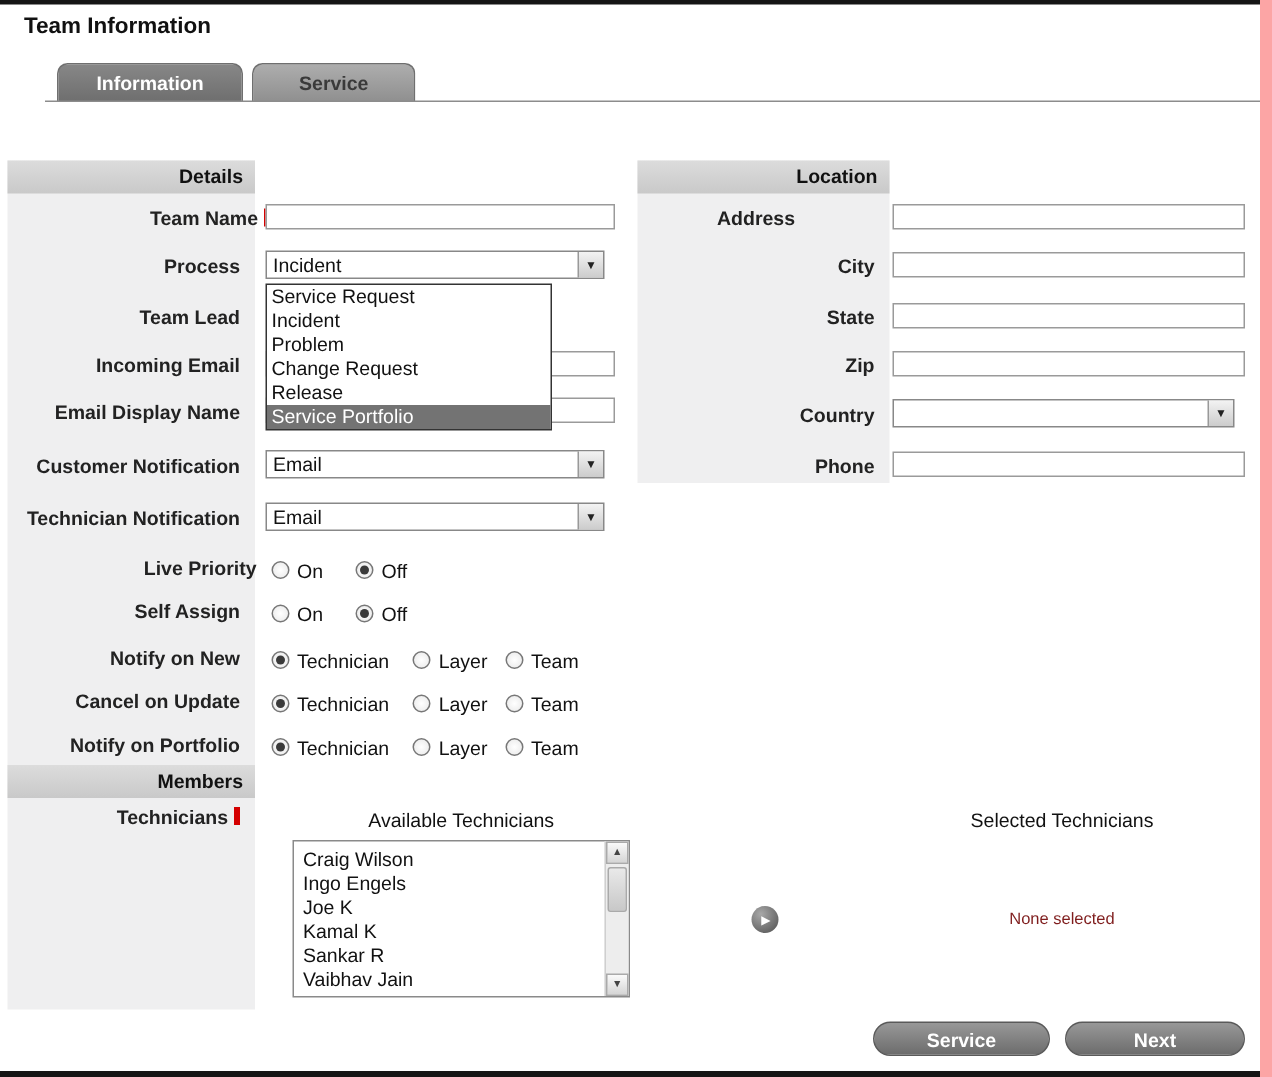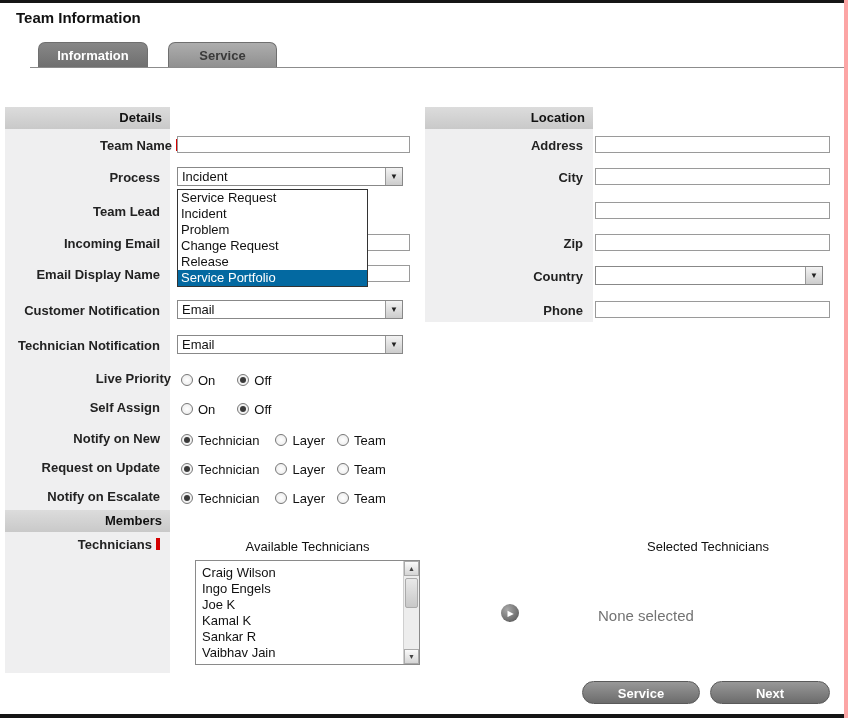--- a/index.html
+++ b/index.html
@@ -1,28 +1,28 @@
 <!DOCTYPE html>
 <html><head>
 <meta charset="utf-8">
 <style>
   * { box-sizing: border-box; margin: 0; padding: 0; }
   body { background: #fff; font-family: "Liberation Sans", sans-serif; }
   #screen {
     position: relative; width: 848px; height: 718px; background: #fff;
-    overflow: hidden; border-right: 4px solid #fca5a5;
+    overflow: hidden; border-right: 8px solid #fca5a5;
   }
   .topbar { position: absolute; top: 0; left: 0; right: 0; height: 3px; background: #151515; }
   .bottombar { position: absolute; bottom: 0; left: 0; right: 0; height: 4px; background: #151515; }
   .page-title { position: absolute; left: 16px; top: 9px; font-size: 15px; font-weight: bold; color: #111; }
 
   .tab { position: absolute; top: 42px; height: 26px; line-height: 26px; text-align: center;
          font-weight: bold; font-size: 13px; border: 1px solid #6f6f6f; border-bottom: none;
          border-radius: 7px 7px 0 0; cursor: pointer; }
-  .tab.active { left: 38px; width: 110px; background: linear-gradient(#878787, #6e6e6e); color: #fff; }
+  .tab.active { left: 38px; width: 124px; background: linear-gradient(#878787, #6e6e6e); color: #fff; }
   .tab.inactive { left: 168px; width: 109px; background: linear-gradient(#adadad, #8f8f8f); color: #3a3a3a; }
   .tabline { position: absolute; top: 67px; left: 30px; right: 0; height: 1px; background: #8c8c8c; }
 
   .colbg { position: absolute; background: #efeff0; }
   .sechdr { position: absolute; height: 22px; line-height: 22px; background: linear-gradient(#dcdcdc, #c9c9c9);
             font-size: 13px; font-weight: bold; color: #111; text-align: right; padding-right: 8px; }
 
   .flabel { position: absolute; font-size: 13px; font-weight: bold; color: #222; text-align: right; line-height: 16px; }
   .flabel.left { left: 5px; width: 160px; padding-right: 5px; }
   .flabel.right { left: 425px; width: 163px; padding-right: 5px; }
@@ -36,21 +36,21 @@
                  white-space: nowrap; overflow: hidden; }
   .selarrow { position: absolute; right: 0; top: 0; bottom: 0; width: 17px;
               background: linear-gradient(#f3f3f3, #cccccc); border-left: 1px solid #999;
               display: flex; align-items: center; justify-content: center; }
   .selarrow::after { content: "▼"; font-size: 8px; color: #222; }
 
   .ddlist { position: absolute; left: 177px; top: 189px; width: 191px; background: #fff;
             border: 1px solid #333; z-index: 10; }
   .dditem { height: 16px; line-height: 16px; font-size: 13px; padding-left: 3px; color: #111;
             white-space: nowrap; cursor: pointer; }
-  .dditem.hl { background: #0369a1; color: #fff; }
+  .dditem.hl { background: #737373; color: #fff; }
 
   .radio-row { position: absolute; left: 181px; display: flex; align-items: center; height: 16px; }
   .opt { display: inline-flex; align-items: center; }
   .radio { display: inline-block; width: 12px; height: 12px; border-radius: 50%;
            border: 1px solid #777; background: radial-gradient(#ffffff, #e8e8e8); margin-right: 5px; cursor: pointer; }
   .radio.checked { position: relative; }
   .radio.checked::after { content: ""; position: absolute; left: 2px; top: 2px; width: 6px; height: 6px;
                           border-radius: 50%; background: #3a3a3a; }
   .rlabel { font-size: 13px; color: #111; text-align: right; }
 
@@ -64,21 +64,21 @@
           border: 1px solid #aaa; display: flex; align-items: center; justify-content: center; font-size: 7px; color: #444; }
   .sbtn.up { top: 0; } .sbtn.down { bottom: 0; }
   .sthumb { position: absolute; left: 1px; top: 17px; width: 13px; height: 30px;
             background: linear-gradient(#e9e9e9, #c8c8c8); border: 1px solid #aaa; border-radius: 2px; }
 
   .transfer { position: absolute; left: 501px; top: 604px; width: 18px; height: 18px; border-radius: 50%;
               background: radial-gradient(circle at 35% 30%, #a8a8a8, #4e4e4e); display: flex;
               align-items: center; justify-content: center; cursor: pointer; }
   .transfer::after { content: "▶"; color: #fff; font-size: 8px; margin-left: 1px; }
 
-  .none-sel { position: absolute; left: 598px; top: 607px; width: 220px; font-size: 15px; color: #737373; }
+  .none-sel { position: absolute; left: 598px; top: 607px; width: 220px; text-align: center; font-size: 11px; color: #7f1d1d; }
 
   .btn { position: absolute; top: 681px; height: 23px; line-height: 23px; border-radius: 12px;
          background: linear-gradient(#989898, #6c6c6c); border: 1px solid #5a5a5a; color: #fff;
          font-weight: bold; font-size: 13px; text-align: center; cursor: pointer; }
   .btn.cancel { left: 582px; width: 118px; }
   .btn.next { left: 710px; width: 120px; }
 </style>
 </head>
 <body>
 
@@ -103,22 +103,22 @@
   </div>
   <div class="flabel left" style="top:170px;">Process</div>
   <div class="flabel left" style="top:204px;">Team Lead</div>
   <div class="flabel left" style="top:236px;">Incoming Email</div>
   <div class="flabel left" style="top:267px;">Email Display Name</div>
   <div class="flabel left" style="top:303px;">Customer Notification</div>
   <div class="flabel left" style="top:338px;">Technician Notification</div>
   <div class="flabel left" style="top:371px;margin-left:11px;">Live Priority</div>
   <div class="flabel left" style="top:400px;">Self Assign</div>
   <div class="flabel left" style="top:431px;">Notify on New</div>
-  <div class="flabel left" style="top:460px;">Request on Update</div>
-  <div class="flabel left" style="top:489px;">Notify on Escalate</div>
+  <div class="flabel left" style="top:460px;">Cancel on Update</div>
+  <div class="flabel left" style="top:489px;">Notify on Portfolio</div>
 
   <input class="tinput" style="left: 177px; top: 136px; width: 233px;" value="">
 
   <input class="tinput" style="left: 177px; top: 234px; width: 233px;" value="">
   <input class="tinput" style="left: 177px; top: 265px; width: 233px;" value="">
 
   <div class="sel" style="left:177px; top:167px; width:226px;">
     <span class="selval">Incident</span>
     <span class="selarrow"></span>
   </div>
@@ -202,22 +202,23 @@
     <span class="opt" style="margin-right:12px;">
       <span class="radio"></span>
       <span class="rlabel">Layer</span>
     </span>
     <span class="opt">
       <span class="radio"></span>
       <span class="rlabel">Team</span>
     </span>
   </div>
 
-  <div class="flabel right" style="top:138px;">Address</div>
+  <div class="flabel right" style="top:138px;text-align:center;">Address</div>
   <div class="flabel right" style="top:170px;">City</div>
+  <div class="flabel right" style="top:204px;">State</div>
   <div class="flabel right" style="top:236px;">Zip</div>
   <div class="flabel right" style="top:269px;">Country</div>
   <div class="flabel right" style="top:303px;">Phone</div>
 
   <input class="tinput" style="left: 595px; top: 136px; width: 235px;" value="">
   <input class="tinput" style="left: 595px; top: 168px; width: 235px;" value="">
   <input class="tinput" style="left: 595px; top: 202px; width: 235px;" value="">
   <input class="tinput" style="left: 595px; top: 234px; width: 235px;" value="">
   <div class="sel" style="left:595px; top:266px; width:228px;">
     <span class="selval"></span>

